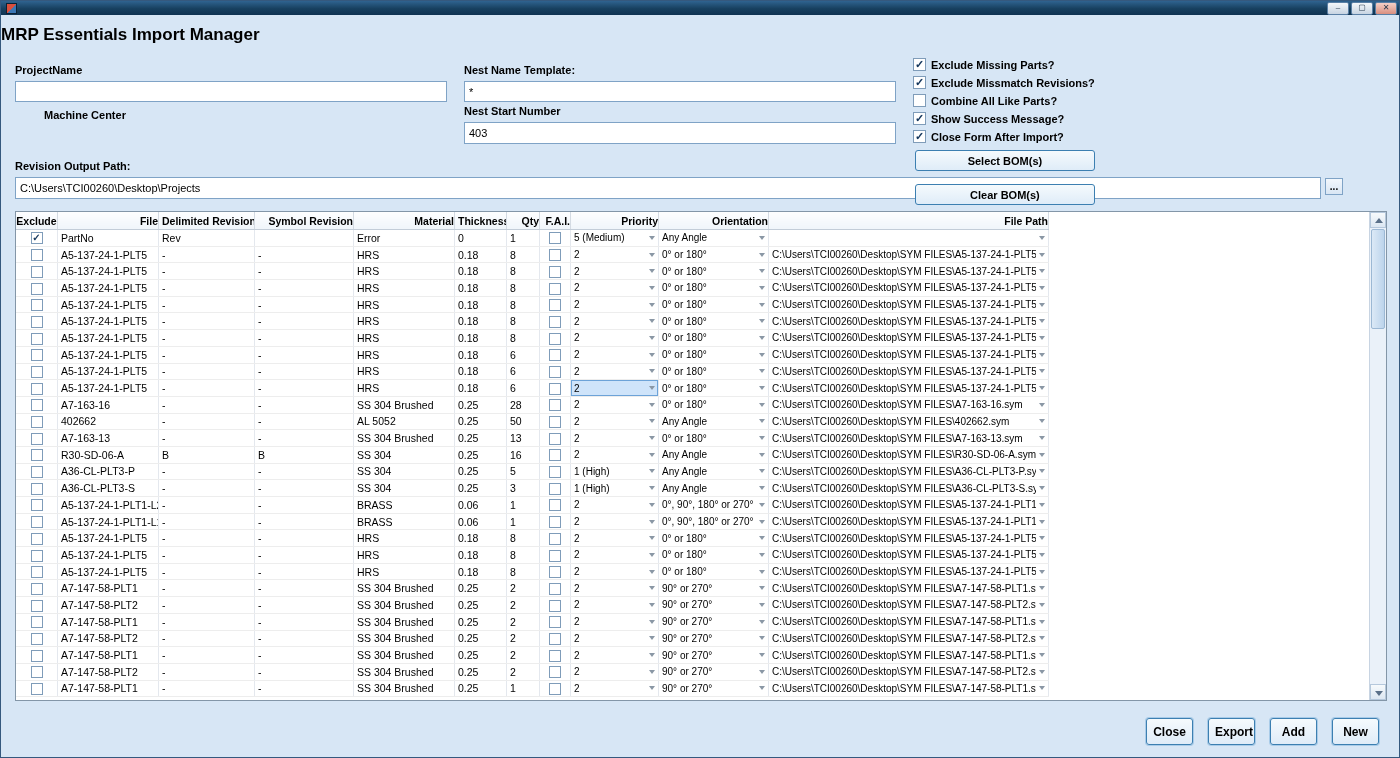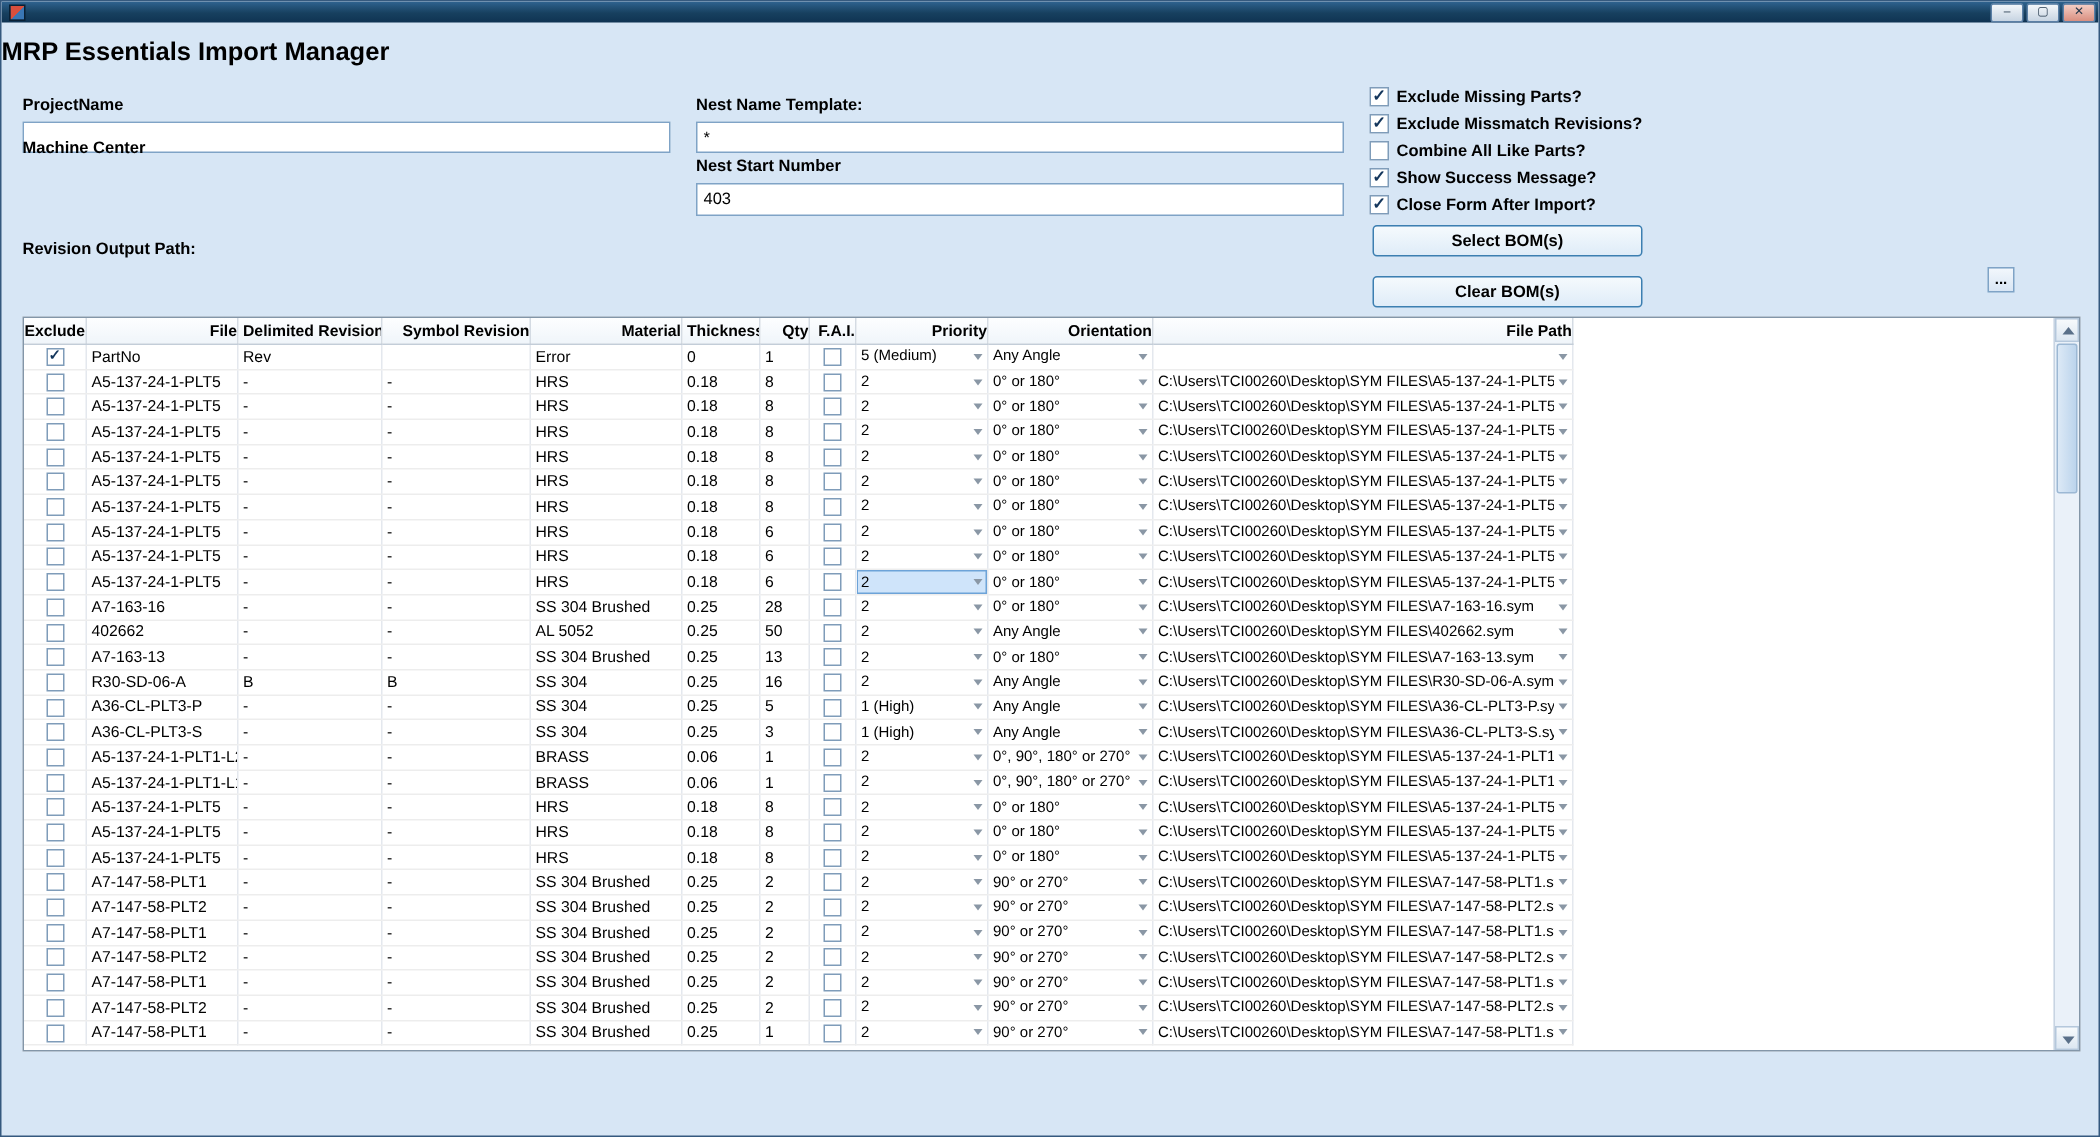--- a/index.html
+++ b/index.html
@@ -94,23 +94,24 @@
     <span class="tb-btn">–</span>
     <span class="tb-btn">▢</span>
     <span class="tb-btn tb-close">✕</span>
   </div>
 
   <div class="app-title">MRP Essentials Import Manager</div>
 
   <div class="lbl" style="left:14px;top:63px;">ProjectName</div>
   <input class="inp" style="left: 14px; top: 80px; width: 422px;" value="">
 
-  <div class="lbl" style="left:14px;top:92px;">Machine Center</div>
+  <div class="lbl" style="left:14px;top:108px;padding-left:29px;">Machine Center</div>
 
   <div class="lbl" style="left:14px;top:159px;">Revision Output Path:</div>
+  <input class="inp" style="left: 14px; top: 176px; width: 1296px; height: 18px;" value="C:\Users\TCI00260\Desktop\Projects">
   <button class="mini-btn" style="left:1324px;top:177px;width:18px;">...</button>
 
   <div class="lbl" style="left:463px;top:63px;">Nest Name Template:</div>
   <input class="inp" style="left: 463px; top: 80px; width: 422px;" value="*">
 
   <div class="lbl" style="left:463px;top:104px;">Nest Start Number</div>
   <input class="inp" style="left: 463px; top: 121px; width: 422px; height: 18px;" value="403">
 
   <div class="options">
     <div>
@@ -806,14 +807,20 @@
           </tr>
         </tbody>
     </table>
     <div class="vscroll">
       <div class="sb-btn up"></div>
       <div class="sb-thumb"></div>
       <div class="sb-btn down"></div>
     </div>
   </div>
 
+  <div class="footer">
+    <button class="btn">Close</button>
+    <button class="btn">Export</button>
+    <button class="btn">Add</button>
+    <button class="btn">New</button>
+  </div>
 
 </div>
 
 </body></html>

